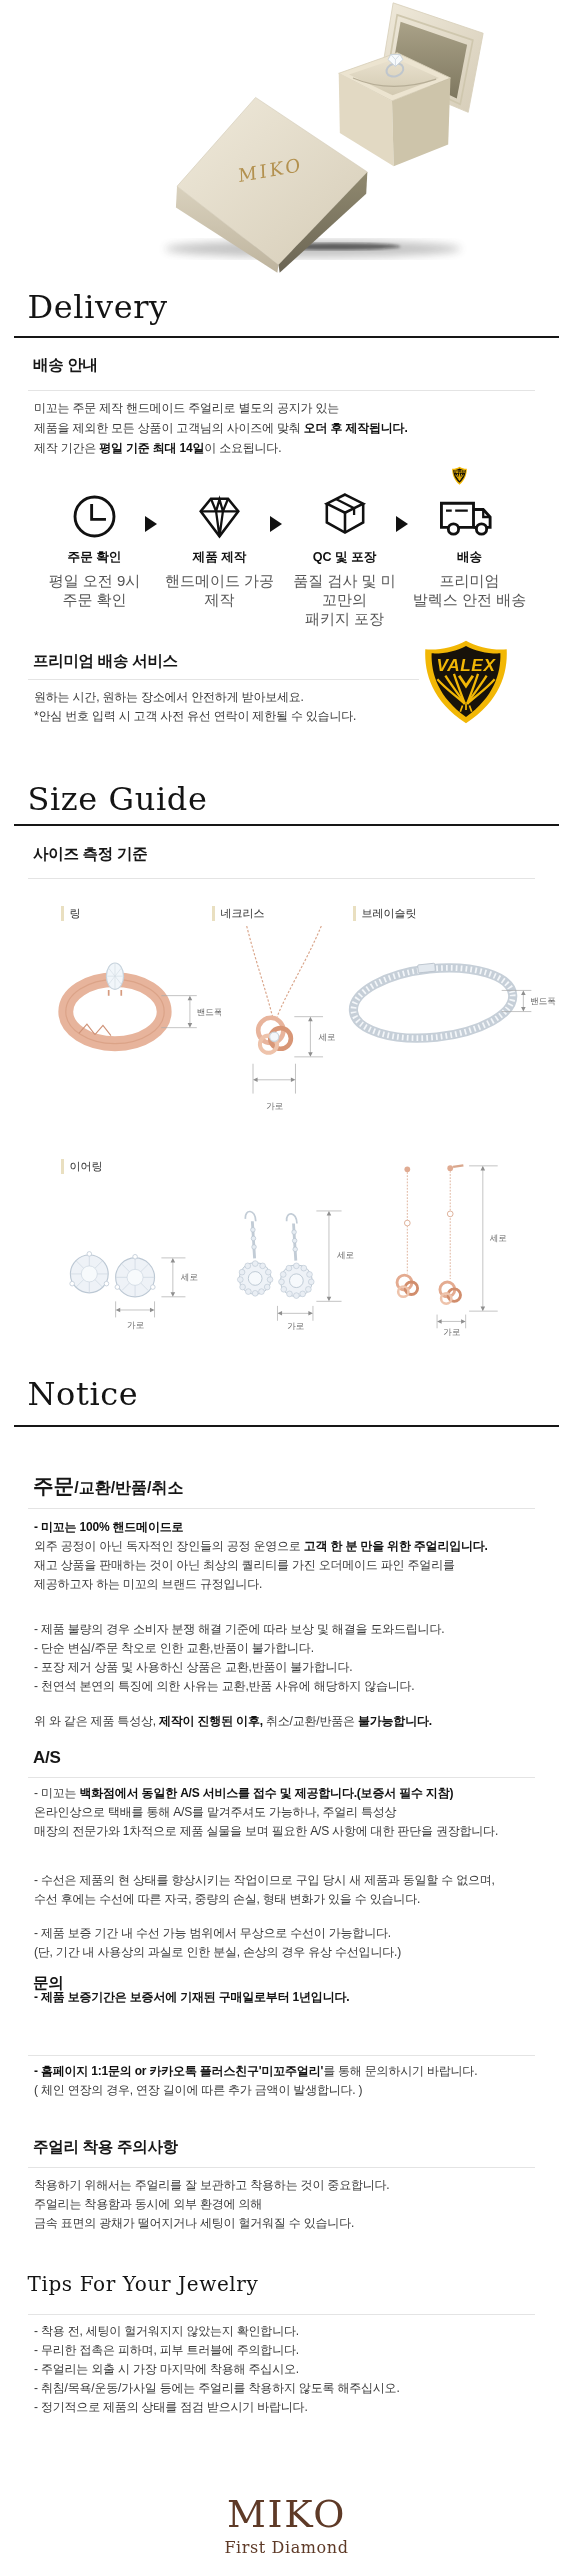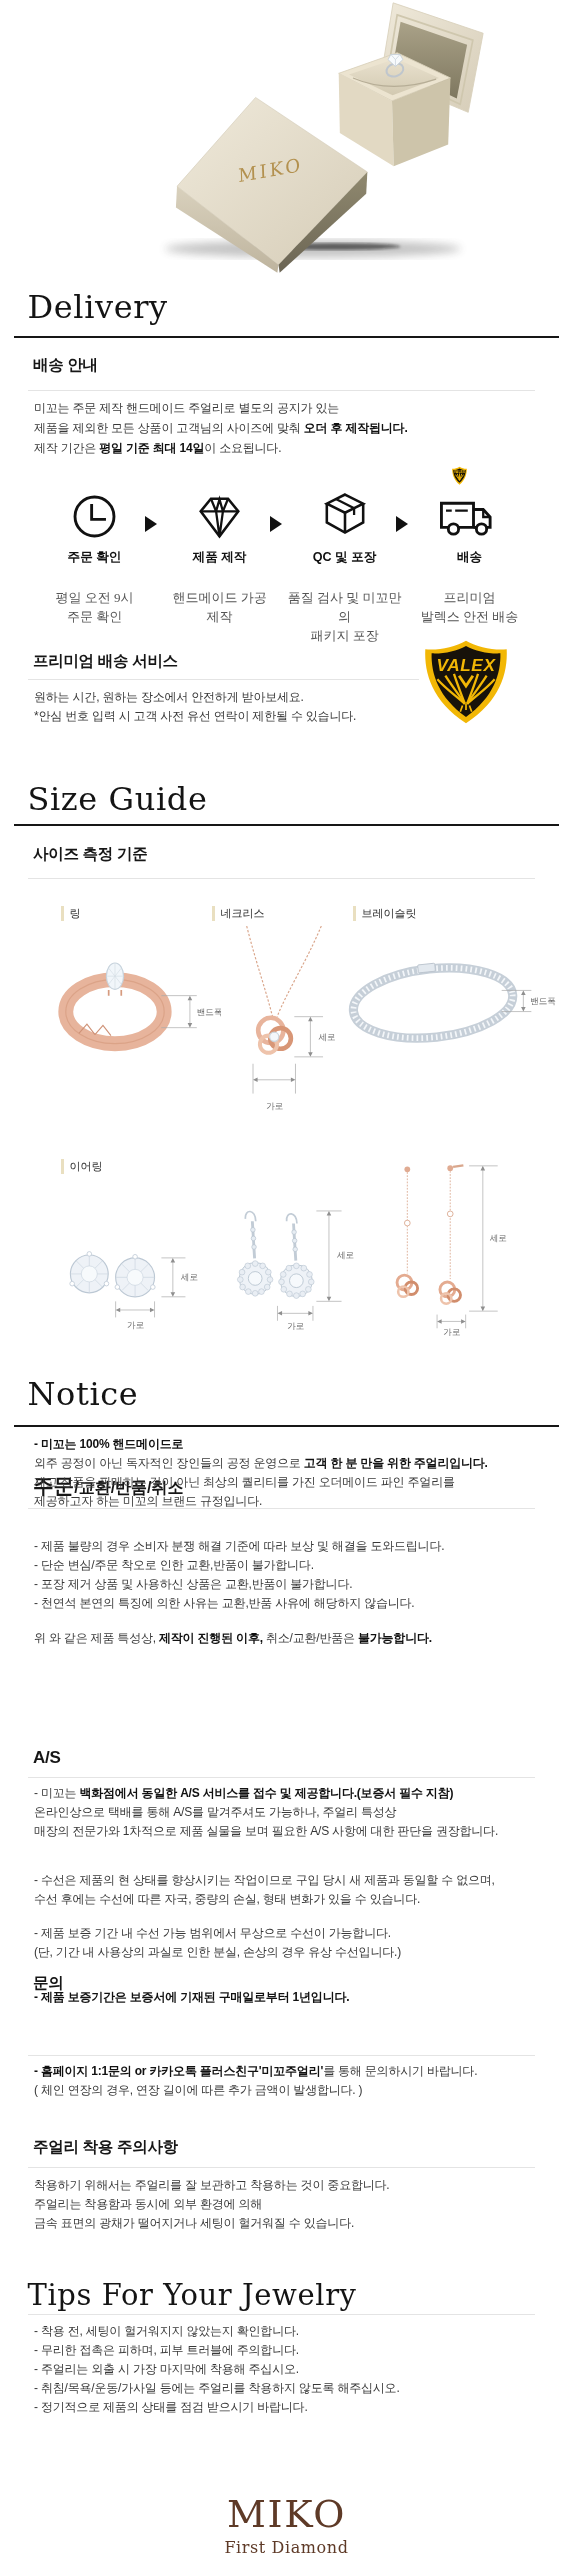--- a/index.html
+++ b/index.html
@@ -12,21 +12,21 @@
   .kh{position:absolute;left:33px;font-weight:700;font-size:15.5px;color:#161616;letter-spacing:-0.3px;}
   .body-block{position:absolute;left:34px;font-size:12px;line-height:19px;color:#383838;letter-spacing:-0.2px;}
   .body-block .line{white-space:nowrap;}
   .b{font-weight:700;color:#111;}
   .sp46{height:26px}.sp28{height:16px}.sp52{height:30px}.sp26{height:15px}
   .lh35{line-height:20px;}
   
   .proc-col{position:absolute;top:485px;width:115px;text-align:center;}
   .icon-wrap{height:55px;display:flex;align-items:flex-end;justify-content:center;position:relative;}
   .step-title{margin-top:9.2px;font-size:12.6px;font-weight:700;color:#111;}
-  .step-desc{margin-top:22px;font-size:13px;line-height:19px;color:#555;font-family:Liberation Serif, serif;}
+  .step-desc{margin-top:5px;font-size:15px;line-height:19px;color:#555;}
   .tri{position:absolute;top:516px;width:0;height:0;border-top:8px solid transparent;
        border-bottom:8px solid transparent;border-left:12px solid #111;}
   
   .sg-label{position:absolute;display:flex;align-items:center;font-size:11px;color:#2c2c2c;font-weight:500;}
   .sg-bar{width:2.9px;height:15px;background:#e9dfc0;margin-right:5.7px;}
   .ann-text{font-size:15px;fill:#666;font-family:"Liberation Sans",sans-serif;}
   .ann-line{stroke:#a8a8a8;stroke-width:1.2;}
   .footer-logo{position:absolute;left:0;width:573px;text-align:center;font-family:"DejaVu Serif",serif;color:#5e3a27;}
 </style>
 </head>
@@ -377,21 +377,21 @@
 </svg>
 
 <div class="abs serif-h" style="left:27.5px;top:1375px;">Notice</div>
 <div class="hline" style="top:1425px;"></div>
 
 <div class="abs" style="left:33px;top:1472px;font-weight:700;color:#161616;">
   <span style="font-size:20.6px;">주문</span><span style="font-size:16px;">/교환/반품/취소</span>
 </div>
 <div class="gline" style="top:1508px;"></div>
 
-<div class="body-block" style="top:1435px;">
+<div class="body-block" style="top:1518px;">
   <div class="line"><span class="b">- 미꼬는 100% 핸드메이드로</span></div>
   <div class="line"><span>외주 공정이 아닌 독자적인 장인들의 공정 운영으로 </span><span class="b">고객 한 분 만을 위한 주얼리입니다.</span></div>
   <div class="line"><span>재고 상품을 판매하는 것이 아닌 최상의 퀄리티를 가진 오더메이드 파인 주얼리를</span></div>
   <div class="line"><span>제공하고자 하는 미꼬의 브랜드 규정입니다.</span></div>
   <div class="sp46"></div>
   <div class="line"><span>- 제품 불량의 경우 소비자 분쟁 해결 기준에 따라 보상 및 해결을 도와드립니다.</span></div>
   <div class="line"><span>- 단순 변심/주문 착오로 인한 교환,반품이 불가합니다.</span></div>
   <div class="line"><span>- 포장 제거 상품 및 사용하신 상품은 교환,반품이 불가합니다.</span></div>
   <div class="line"><span>- 천연석 본연의 특징에 의한 사유는 교환,반품 사유에 해당하지 않습니다.</span></div>
   <div class="sp28"></div>
@@ -422,21 +422,21 @@
 </div>
 
 <div class="kh" style="top:2137px;">주얼리 착용 주의사항</div>
 <div class="gline" style="top:2167px;"></div>
 <div class="body-block" style="top:2176px;">
   <div class="line"><span>착용하기 위해서는 주얼리를 잘 보관하고 착용하는 것이 중요합니다.</span></div>
   <div class="line"><span>주얼리는 착용함과 동시에 외부 환경에 의해</span></div>
   <div class="line"><span>금속 표면의 광채가 떨어지거나 세팅이 헐거워질 수 있습니다.</span></div>
 </div>
 
-<div class="abs serif-h" style="left:27.5px;top:2272px;font-size:29px;margin-top:6px;">Tips For Your Jewelry</div>
+<div class="abs serif-h" style="left:27.5px;top:2272px;font-size:20px;">Tips For Your Jewelry</div>
 <div class="gline" style="top:2314px;"></div>
 <div class="body-block" style="top:2322px;">
   <div class="line"><span>- 착용 전, 세팅이 헐거워지지 않았는지 확인합니다.</span></div>
   <div class="line"><span>- 무리한 접촉은 피하며, 피부 트러블에 주의합니다.</span></div>
   <div class="line"><span>- 주얼리는 외출 시 가장 마지막에 착용해 주십시오.</span></div>
   <div class="line"><span>- 취침/목욕/운동/가사일 등에는 주얼리를 착용하지 않도록 해주십시오.</span></div>
   <div class="line"><span>- 정기적으로 제품의 상태를 점검 받으시기 바랍니다.</span></div>
 </div>
 
 <div class="footer-logo" style="top:2492px;font-size:38px;letter-spacing:1.7px;">MIKO</div>

